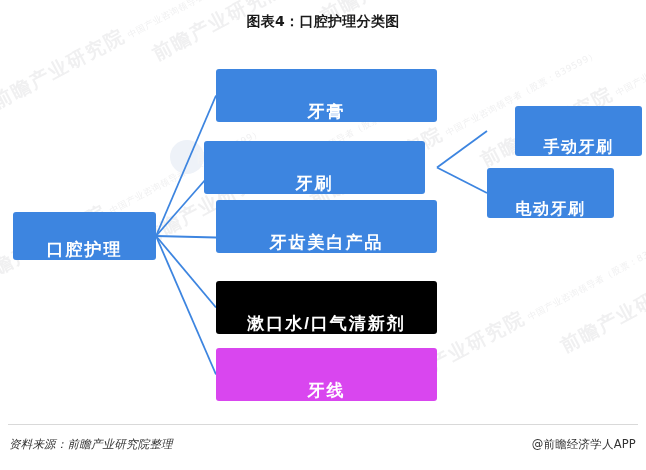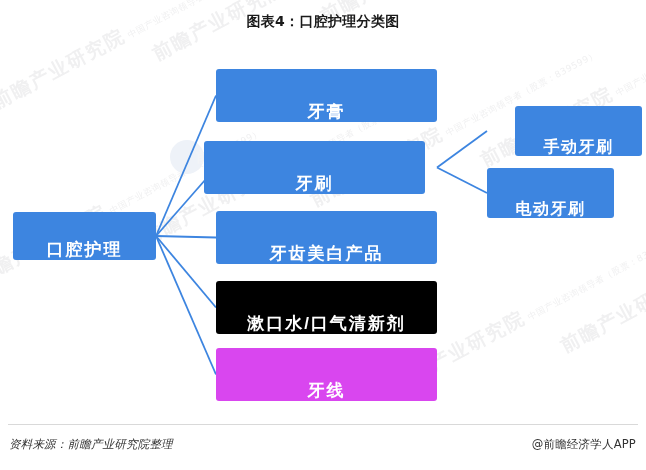--- a/index.html
+++ b/index.html
@@ -180,21 +180,21 @@
   <div id="node-layer">
       <div class="node root" style="left: 13px; top: 212px; width: 143px; height: 48px; background: rgb(61, 133, 224); color: rgb(255, 255, 255);">
         <span>口腔护理</span>
       </div>
       <div class="node level1" style="left: 216px; top: 69px; width: 221px; height: 53px; background: rgb(61, 133, 224); color: rgb(255, 255, 255);">
         <span>牙膏</span>
       </div>
       <div class="node level1" style="left: 204px; top: 141px; width: 221px; height: 53px; background: rgb(61, 133, 224); color: rgb(255, 255, 255);">
         <span>牙刷</span>
       </div>
-      <div class="node level1" style="left: 216px; top: 211px; width: 221px; height: 53px; background: rgb(61, 133, 224); color: rgb(255, 255, 255);">
+      <div class="node level1" style="left: 216px; top: 200px; width: 221px; height: 53px; background: rgb(61, 133, 224); color: rgb(255, 255, 255);">
         <span>牙齿美白产品</span>
       </div>
       <div class="node level1" style="left: 216px; top: 281px; width: 221px; height: 53px; background: #000000; color: rgb(255, 255, 255);">
         <span>漱口水/口气清新剂</span>
       </div>
       <div class="node level1" style="left: 216px; top: 348px; width: 221px; height: 53px; background: #d946ef; color: rgb(255, 255, 255);">
         <span>牙线</span>
       </div>
       <div class="node level2" style="left: 487px; top: 106px; width: 127px; height: 50px; background: rgb(61, 133, 224); color: rgb(255, 255, 255); margin-left: 28px;">
         <span>手动牙刷</span>

